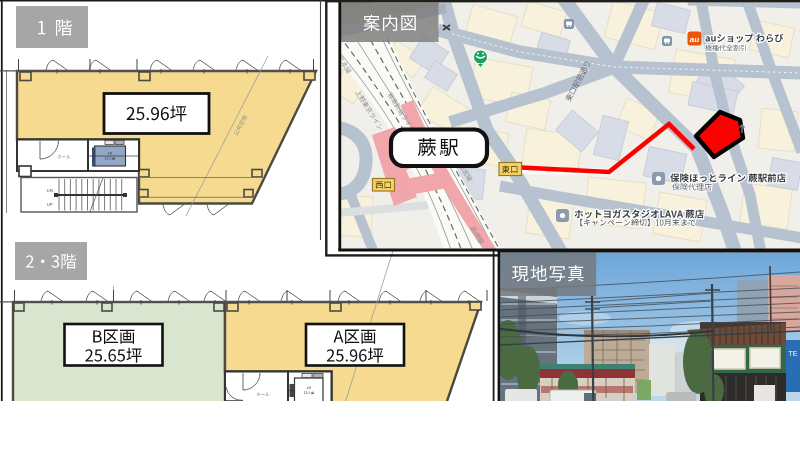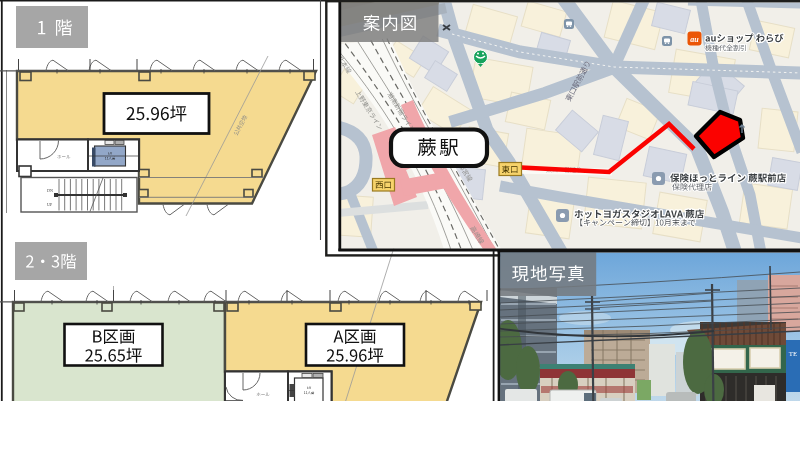--- a/index.html
+++ b/index.html
@@ -1,16 +1,16 @@
 <!DOCTYPE html>
 <html><head>
 <meta charset="utf-8">
 <style>
 html,body{margin:0;padding:0;background:#fff;}
-#page{position:relative;width:800px;height:401px;overflow:hidden;background:#15803d;font-family:Liberation Serif, serif;}
+#page{position:relative;width:800px;height:401px;overflow:hidden;background:#15803d;font-family:Liberation Sans, sans-serif;}
 svg{display:block;}
 </style>
 </head>
 <body>
 <div id="page">
 <svg width="800" height="458" viewBox="0 0 800 458">
 
 <rect x="0" y="0" width="800" height="458" fill="#ffffff"></rect>
 
 <line x1="1.8" y1="0" x2="1.8" y2="457" stroke="#1a1a1a" stroke-width="1.8"></line>

